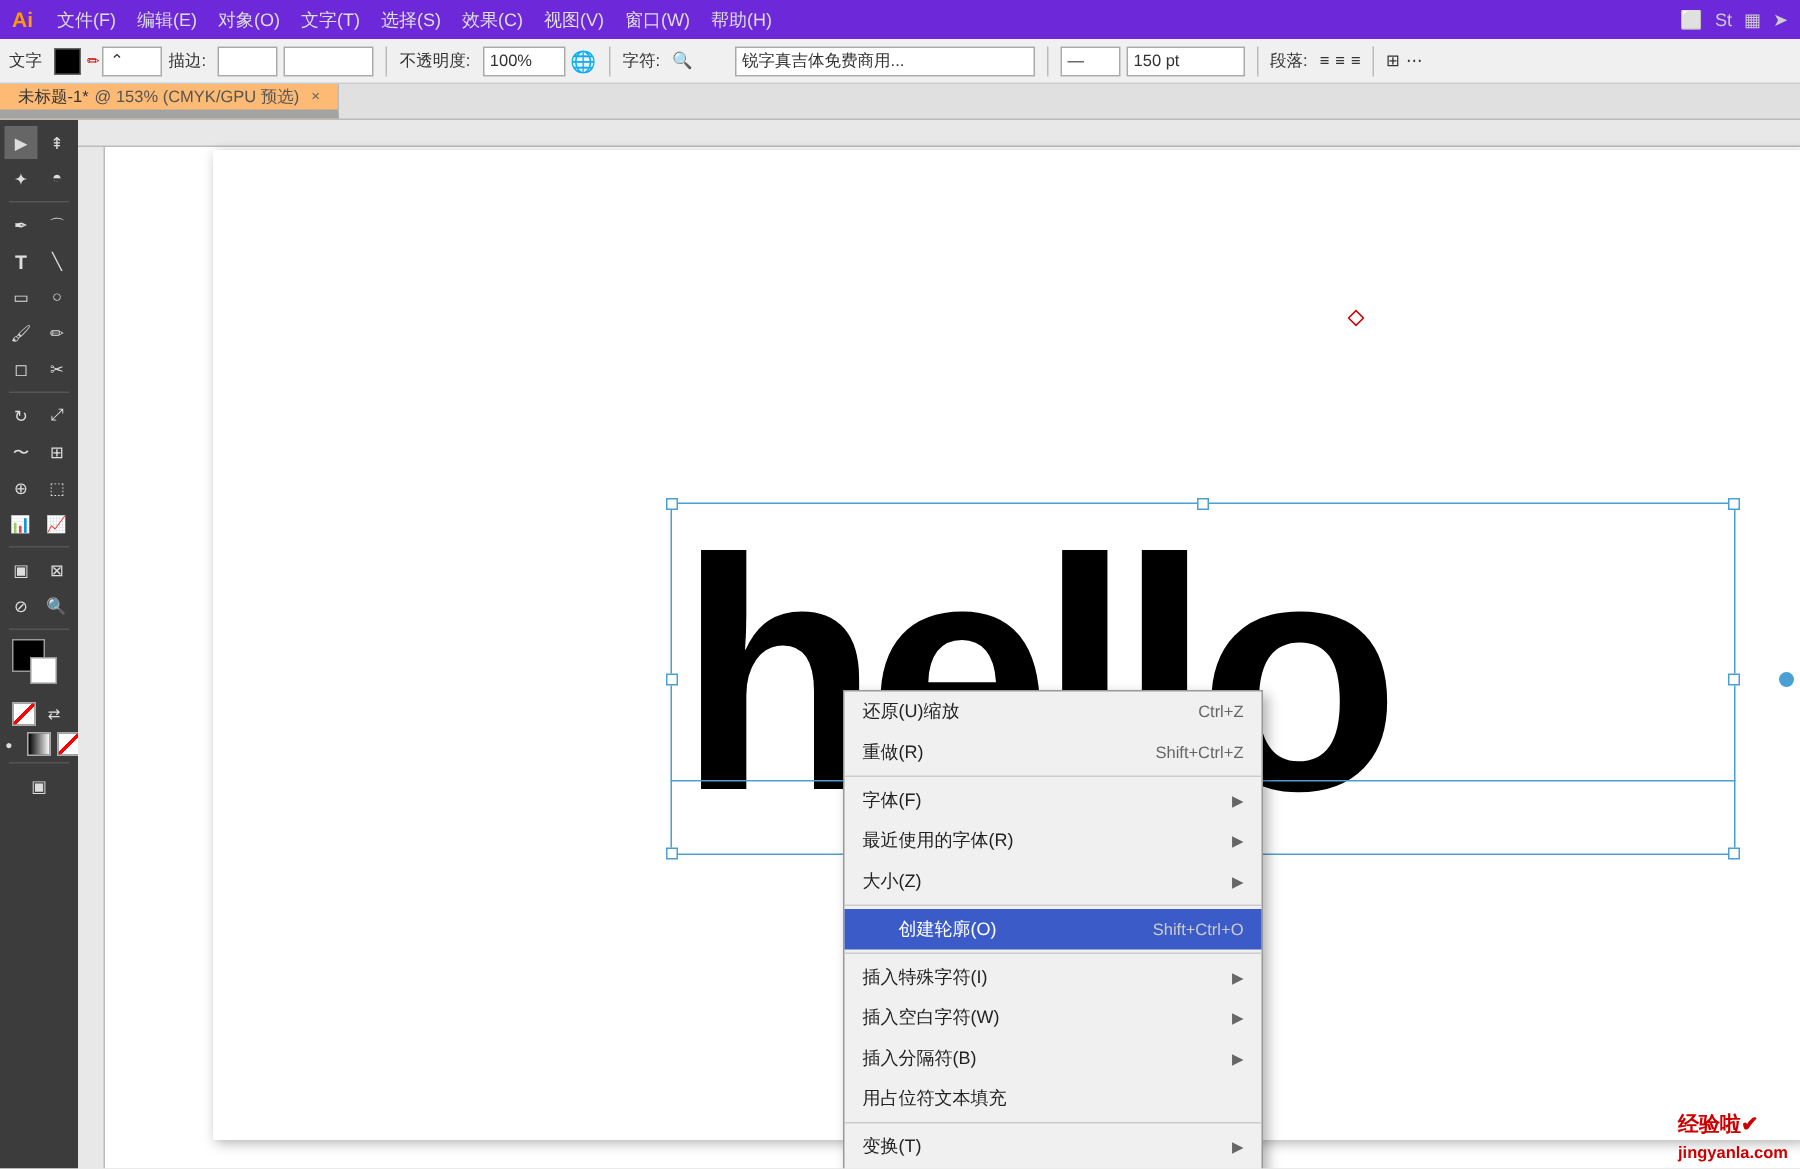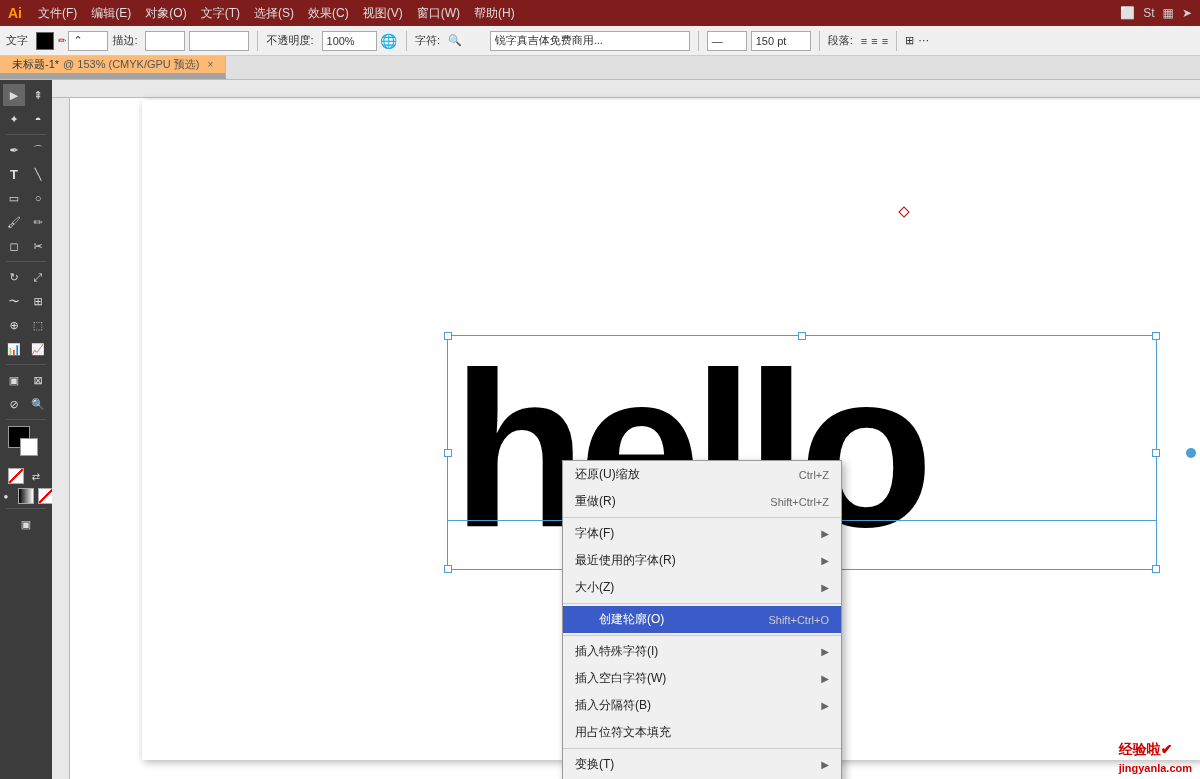--- a/index.html
+++ b/index.html
@@ -1,21 +1,21 @@
 <!DOCTYPE html>
 <html><head>
   <meta charset="utf-8">
   <style>
     * { margin: 0; padding: 0; box-sizing: border-box; }
     body { width: 1200px; height: 779px; overflow: hidden; background: #c8c8c8; font-family: 'Microsoft YaHei', Arial, sans-serif; font-size: 12px; color: #333; }
 
     
     #titlebar {
       height: 26px;
-      background: #7f1d1d;
+      background: #6d28d9;
       display: flex;
       align-items: center;
       padding: 0 8px;
       color: #ccc;
       font-size: 12px;
     }
     #titlebar .ai-logo {
       color: #ff9a00;
       font-weight: bold;
       font-size: 14px;
@@ -387,21 +387,21 @@
   </div>
   <span style="font-size:14px; cursor:pointer;">🌐</span>
   <div class="toolbar-sep"></div>
   <span class="toolbar-label">字符:</span>
   <span style="font-size:11px; margin-right:2px;">🔍</span>
   <div class="font-field toolbar-dropdown">
     <span>锐字真吉体免费商用...</span>
   </div>
   <div class="toolbar-sep"></div>
   <div class="toolbar-dropdown" style="width:28px;">—</div>
-  <div class="toolbar-dropdown" style="width:60px;">
+  <div class="toolbar-dropdown" style="width:79px;">
     <span>150 pt</span>
   </div>
   <div class="toolbar-sep"></div>
   <span class="toolbar-label">段落:</span>
   <span style="font-size:11px; cursor:pointer;">≡</span>
   <span style="font-size:11px; cursor:pointer;">≡</span>
   <span style="font-size:11px; cursor:pointer;">≡</span>
   <div class="toolbar-sep"></div>
   <span style="font-size:11px;">⊞</span>
   <span style="font-size:11px;">⋯</span>

